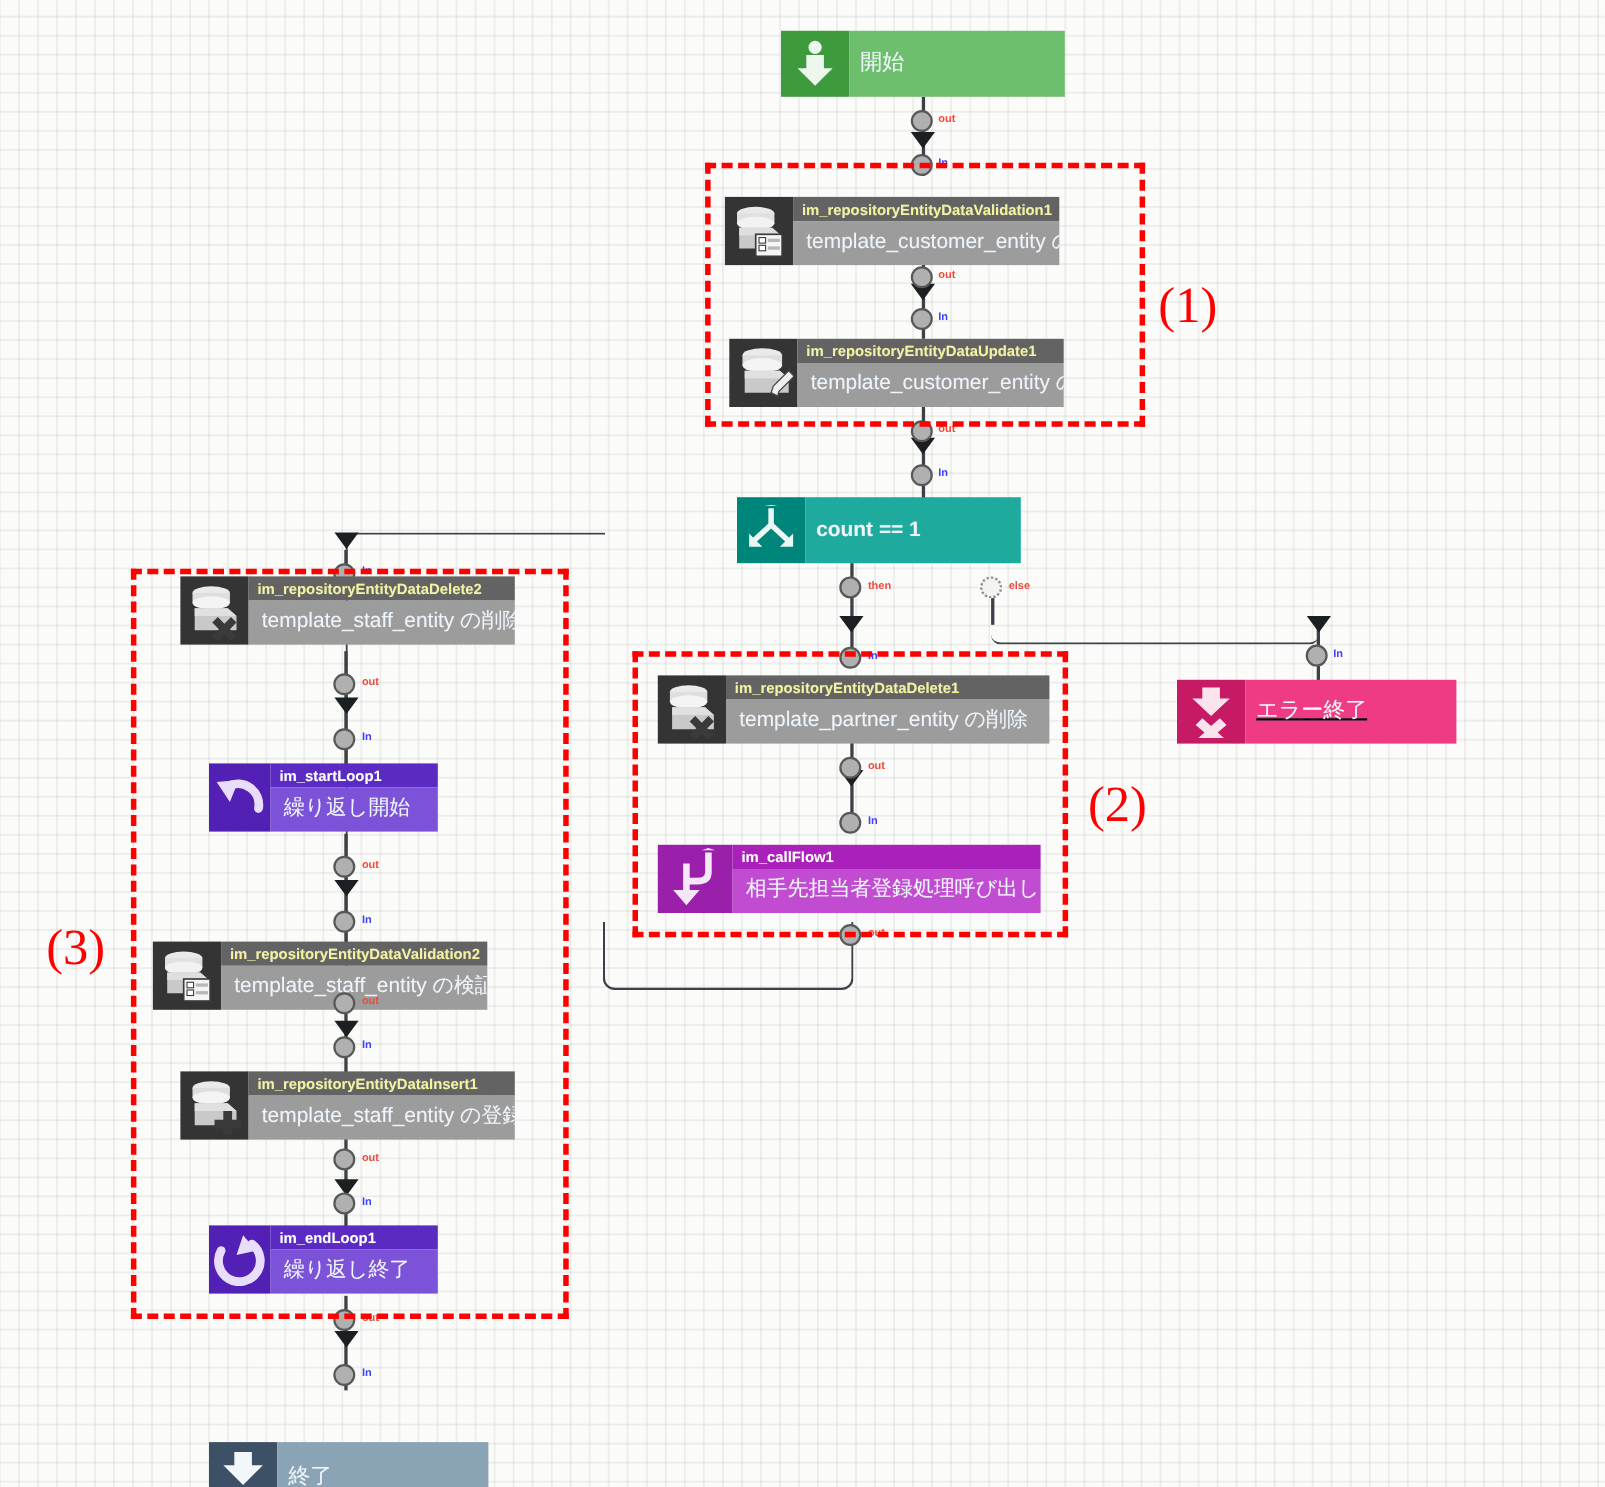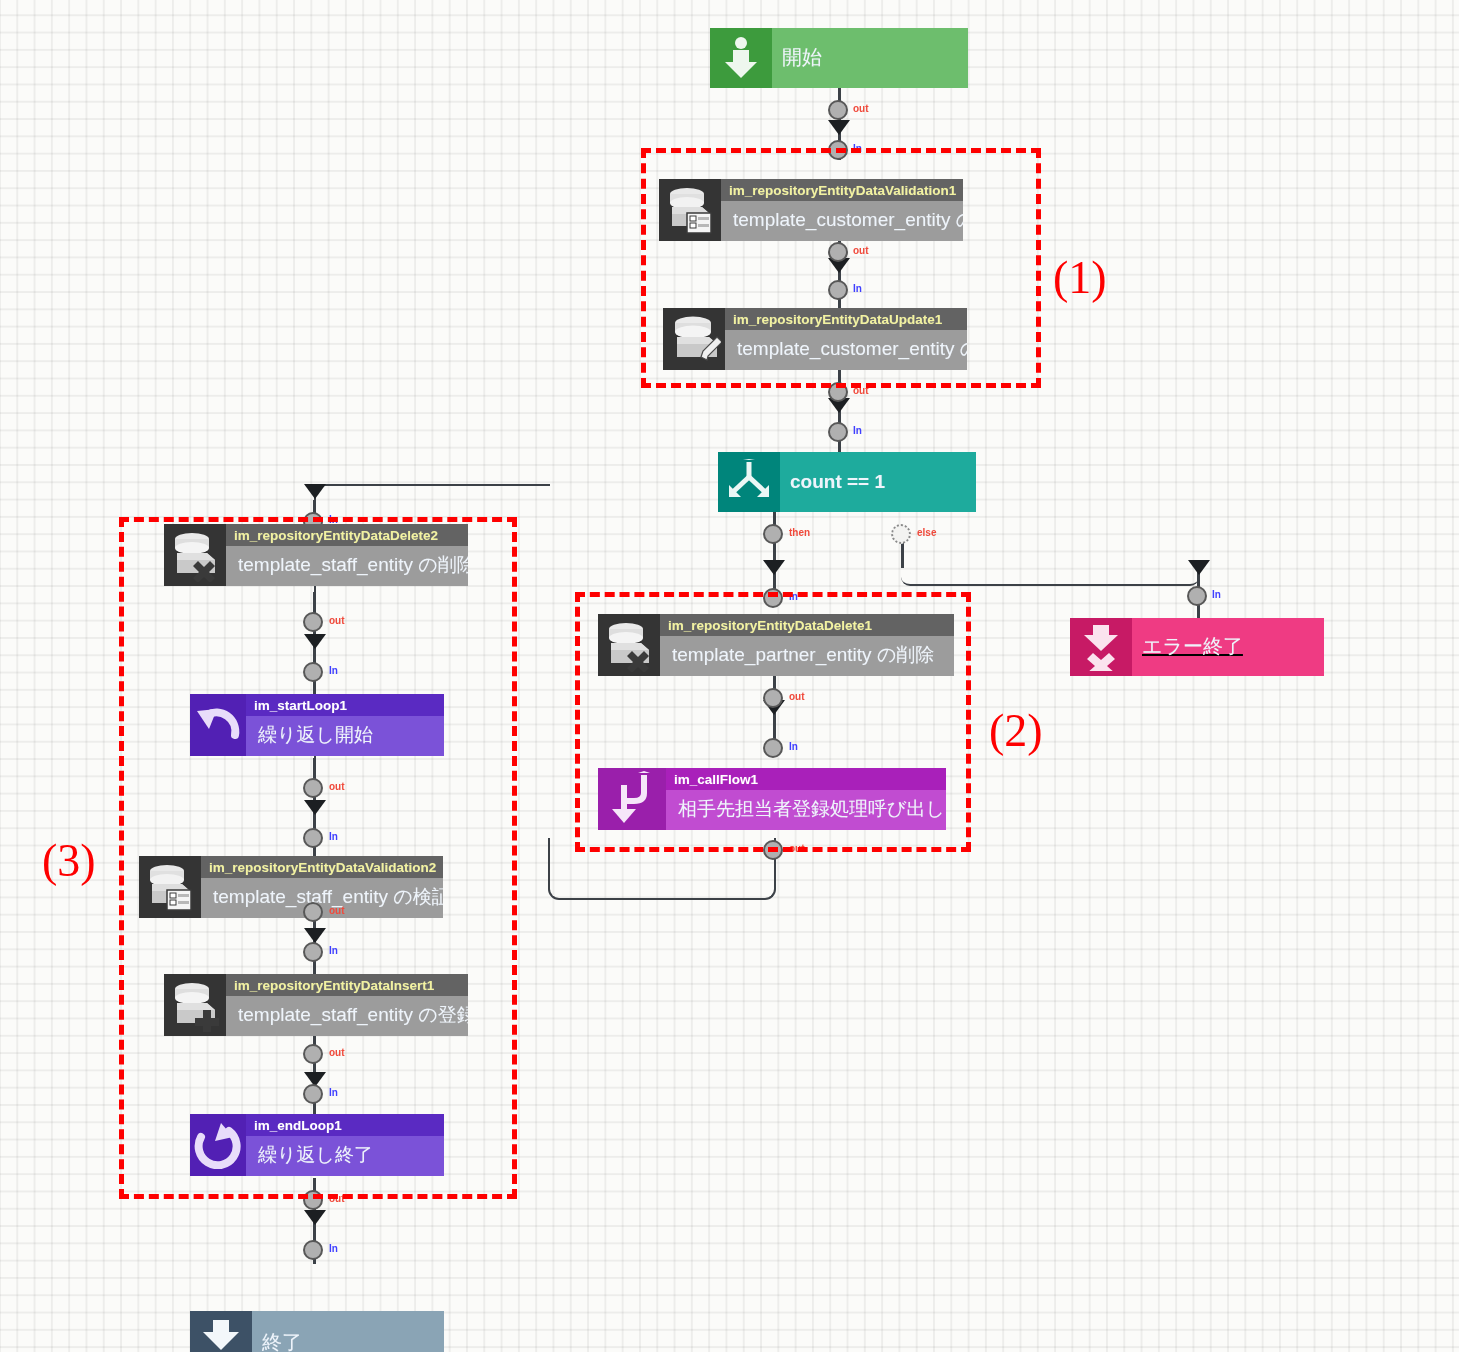--- a/index.html
+++ b/index.html
@@ -37,21 +37,21 @@
   .node.simple .body{justify-content:center;}
   .node.simple .ttl{font-size:20px;line-height:1;padding-left:10px;}
 
   
   .n-entity{width:304px;height:62px;}
   .n-entity .ico{width:62px;background:#343434;}
   .n-entity .hdr{background:#636363;}
   .n-entity .ttl{background:#9c9c9c;flex:1;display:flex;align-items:center;}
 
   
-  .n-loop{width:254px;height:62px;}
+  .n-loop{width:208px;height:62px;}
   .n-loop .ico{width:56px;background:#5220b4;}
   .n-loop .hdr{background:#5a2ac2;color:#ffffff;}
   .n-loop .ttl{background:#7b52d8;flex:1;display:flex;align-items:center;}
 
   
   .n-call{width:348px;height:62px;}
   .n-call .ico{width:68px;background:#9a1fab;}
   .n-call .hdr{background:#a920ba;color:#ffffff;}
   .n-call .ttl{background:#c14cd1;flex:1;display:flex;align-items:center;}
 
@@ -204,21 +204,21 @@
       <div class="hdr">im_repositoryEntityDataUpdate1</div>
       <div class="ttl">template_customer_entity の更新</div>
     </div>
   </div>
   <div class="port" style="left:828px;top:382px;"></div>
   <div class="plabel out" style="left:853px;top:385px;">out</div>
 
   <div class="port" style="left:828px;top:422px;"></div>
   <div class="plabel in" style="left:853px;top:425px;">In</div>
 
-  <div class="node n-dec simple" style="left:718px;top:452px;justify-content:space-between;">
+  <div class="node n-dec simple" style="left:670px;top:452px;justify-content:space-between;">
     <div class="ico">
       <svg width="48" height="46" viewBox="0 0 48 46">
         <path d="M24 3 L24 20" stroke="#eaf7f5" stroke-width="5" fill="none"></path>
         <path d="M24 18 L9 32" stroke="#eaf7f5" stroke-width="5" fill="none"></path>
         <path d="M24 18 L39 32" stroke="#eaf7f5" stroke-width="5" fill="none"></path>
         <path d="M4 26 l0 12 l12 0 z" fill="#eaf7f5"></path>
         <path d="M44 26 l0 12 l-12 0 z" fill="#eaf7f5"></path>
         <path d="M18 1 h12 l-6 -1 z" fill="#eaf7f5"></path>
       </svg>
     </div>

